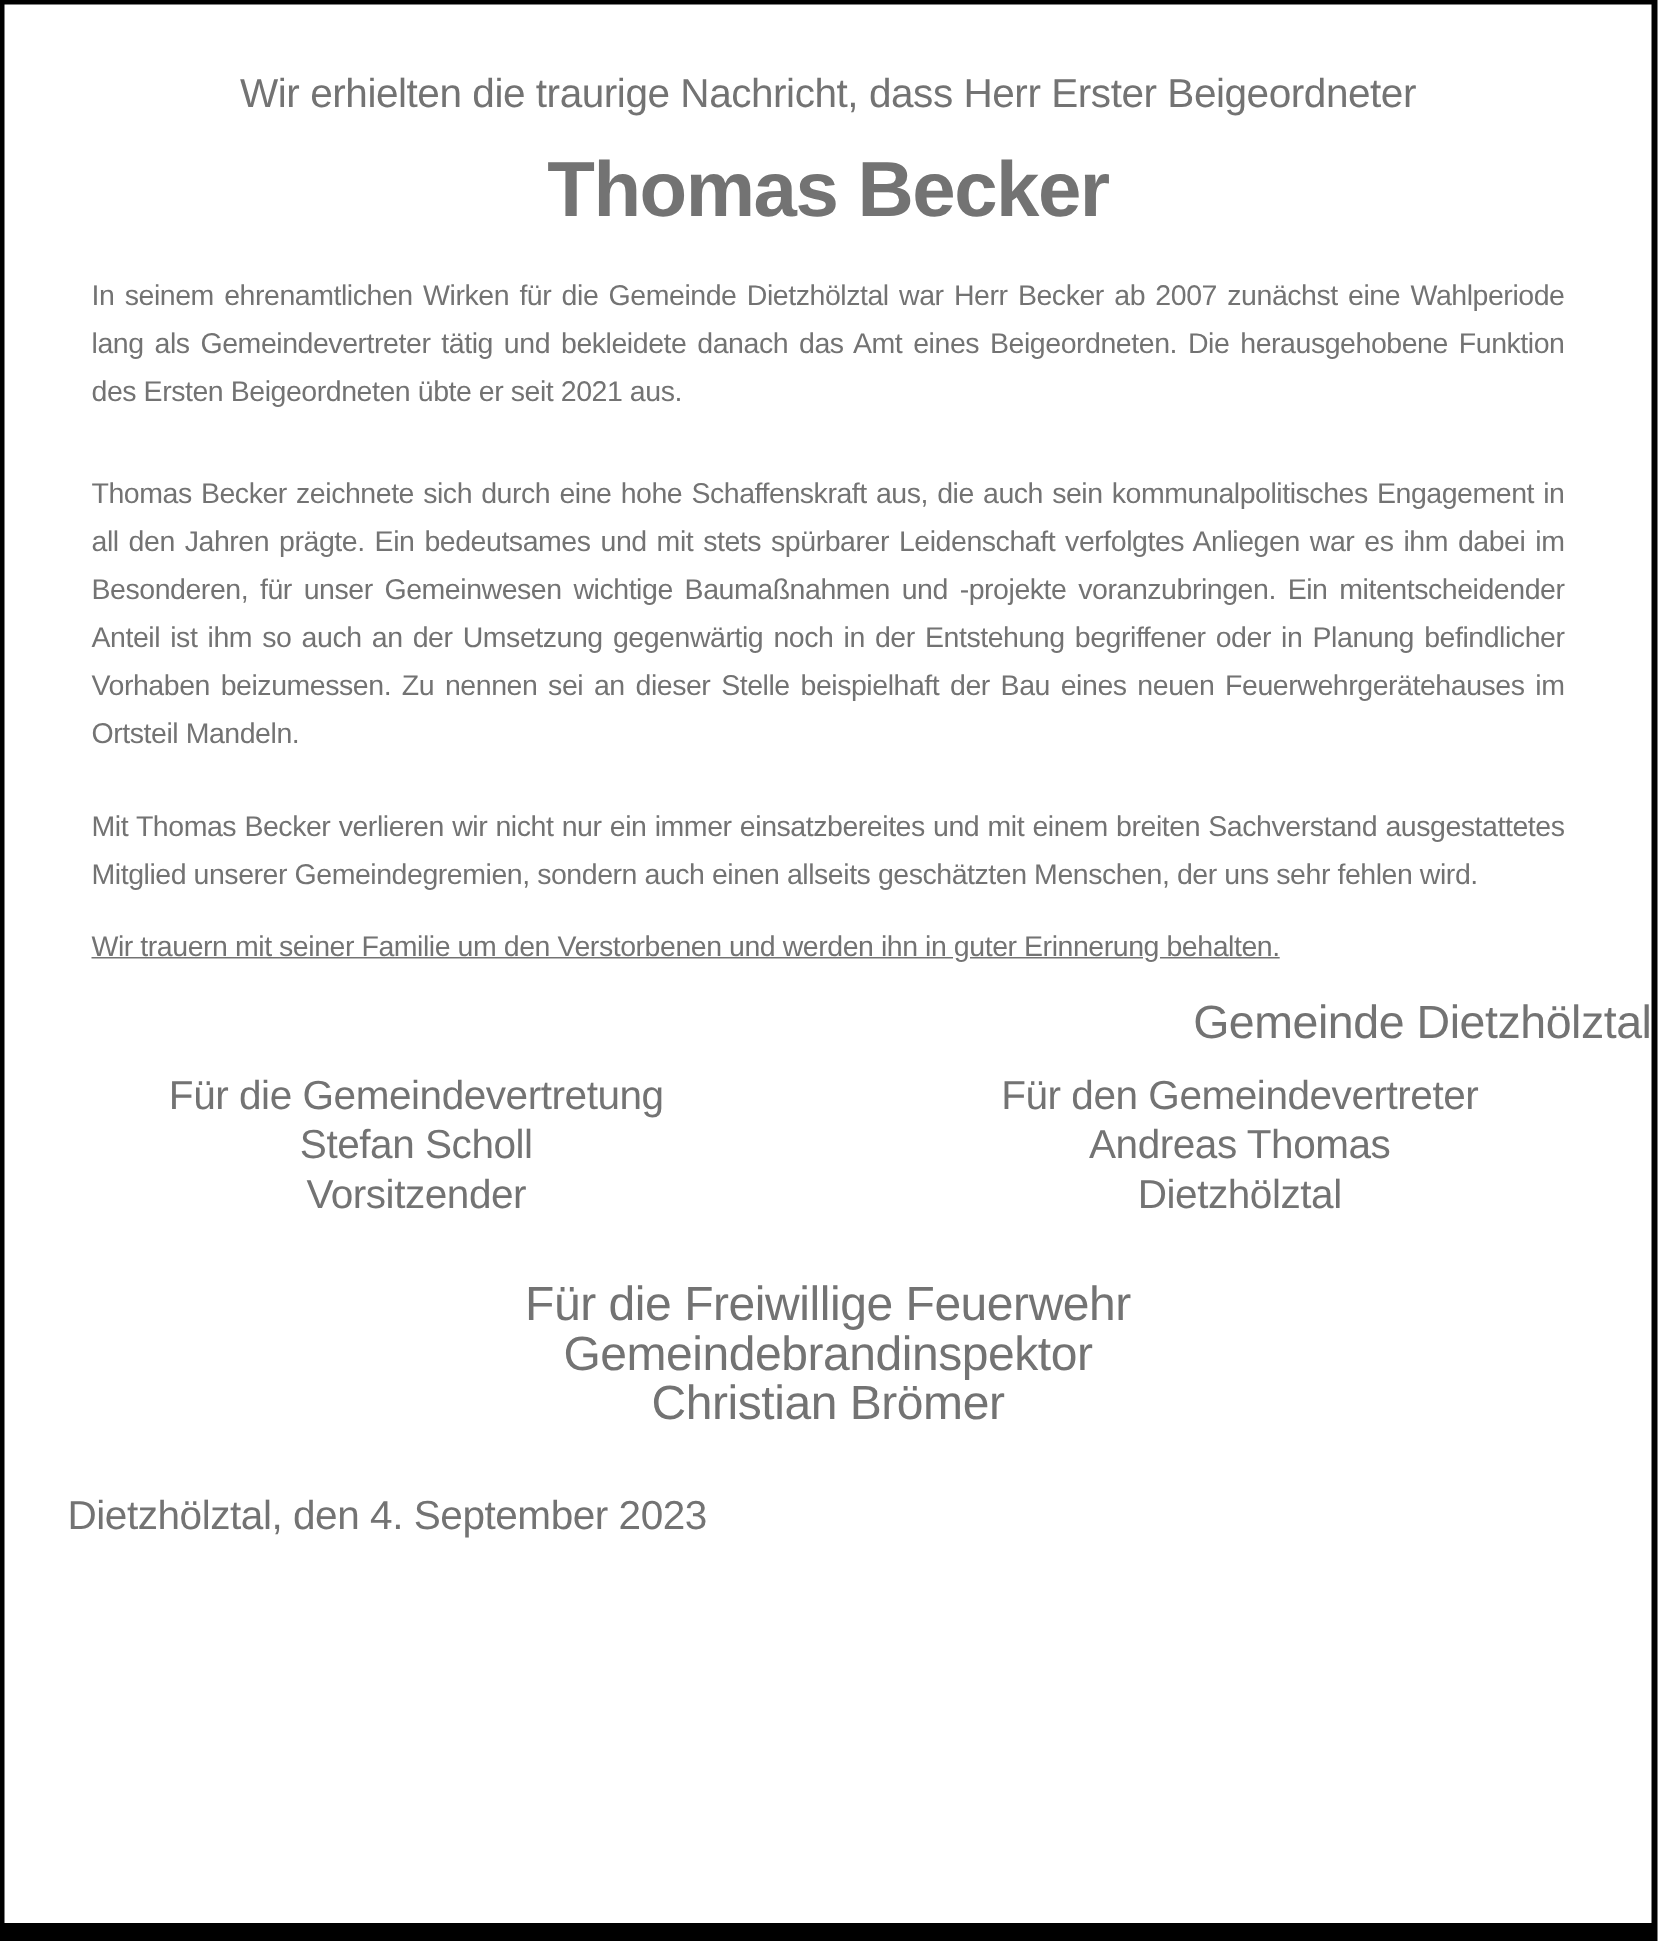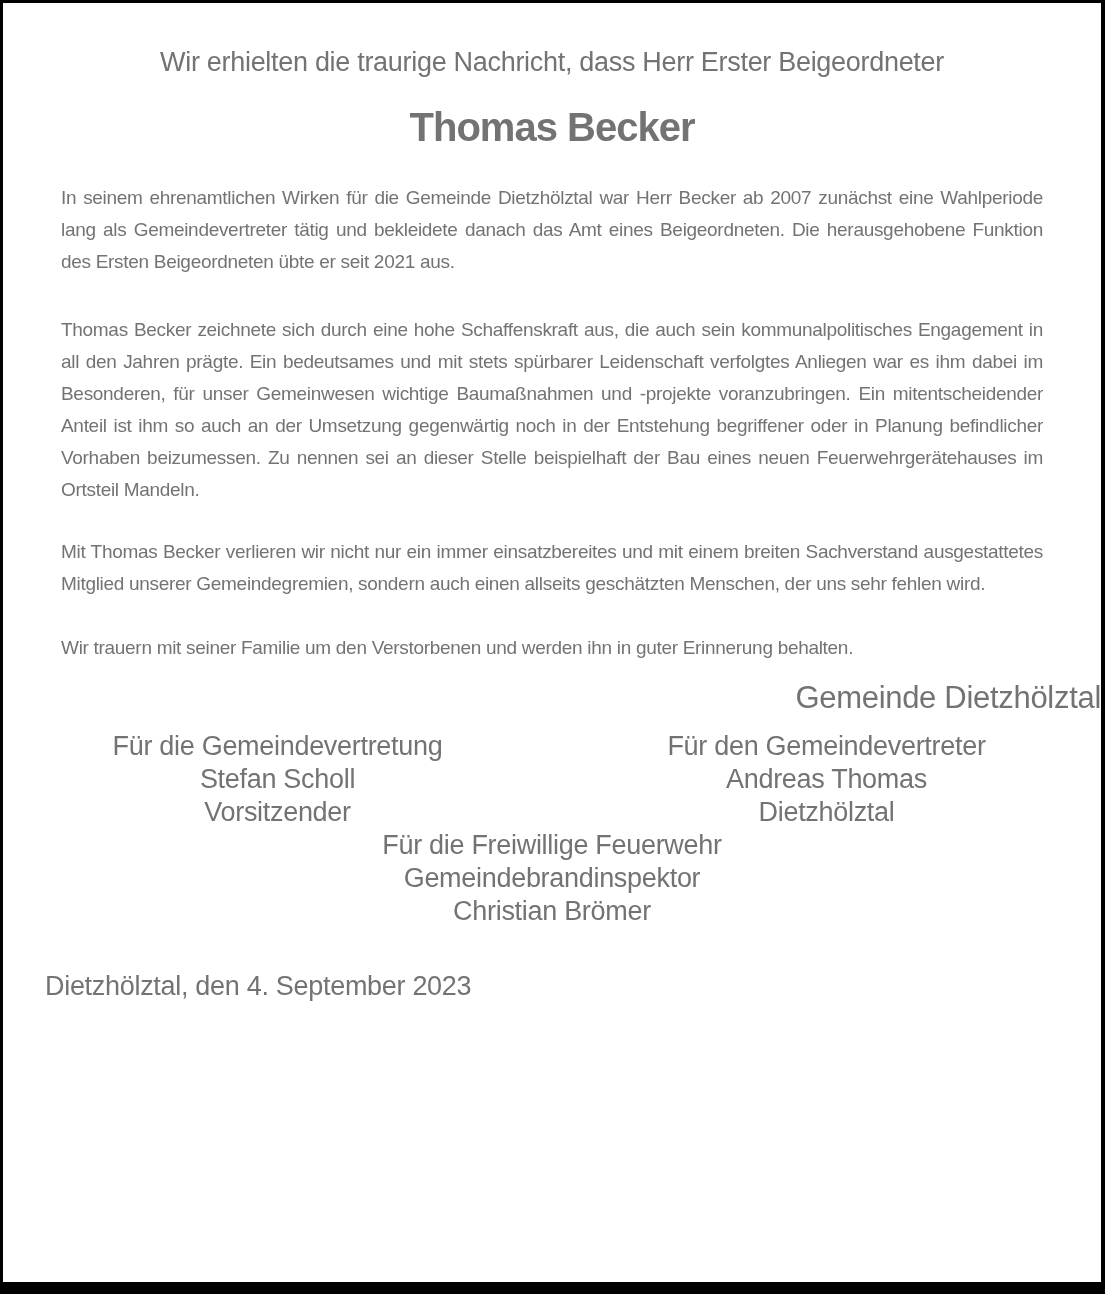--- a/index.html
+++ b/index.html
@@ -26,61 +26,62 @@
   }
   .intro {
     margin-top: 44px;
     text-align: center;
     font-size: 27px;
     line-height: 31px;
   }
   .deceased-name {
     margin: 22px 0 0 0;
     text-align: center;
-    font-size: 40px;
+    font-size: 52px;
     line-height: 54px;
     font-weight: bold;
     letter-spacing: -1px;
   }
   .subtitle {
     margin-top: 28px;
     text-align: center;
     font-size: 27px;
     line-height: 31px;
   }
   .body-paragraph {
     margin: 0 58px;
     font-size: 19px;
     line-height: 32px;
     text-align: justify;
   }
   .p1 { margin-top: 28px; }
   .p2 { margin-top: 36px; }
   .p3 { margin-top: 30px; }
-  .p4 { margin-top: 32px; }
+  .p4 { margin-top: 16px; text-decoration: underline; }
   .organization {
     margin-top: 18px;
     text-align: right;
     font-size: 31px;
     line-height: 32px;
     font-weight: normal;
   }
   .sig-row {
     display: flex;
     margin-top: 16px;
   }
   .sig-col {
     width: 50%;
     text-align: center;
     font-size: 27px;
     line-height: 33px;
   }
   .sig-center {
+    margin-top: 40px;
     text-align: center;
-    font-size: 27px;
+    font-size: 32px;
     line-height: 33px;
   }
   .dateline {
     margin: 42px 0 0 42px;
     font-size: 27px;
     line-height: 32px;
     text-align: left;
   }
 </style>
 </head>

